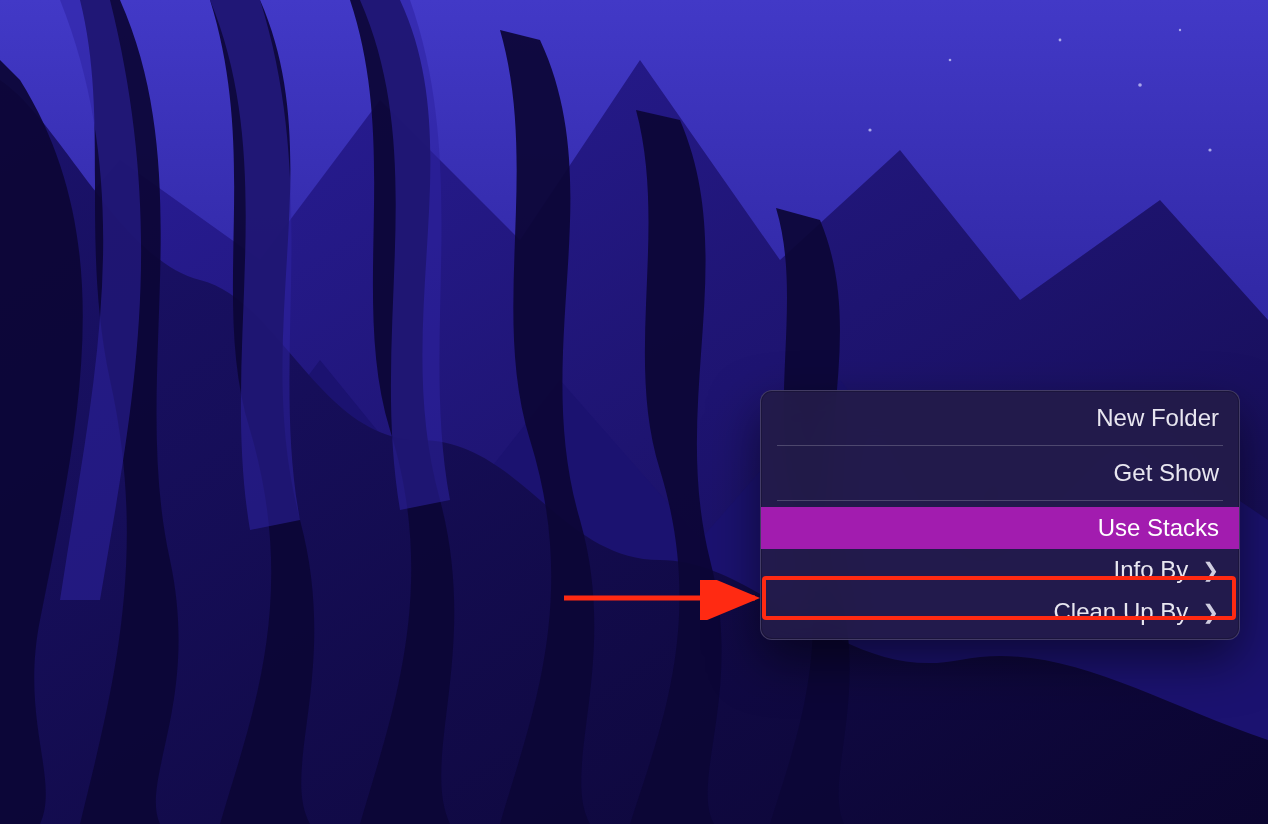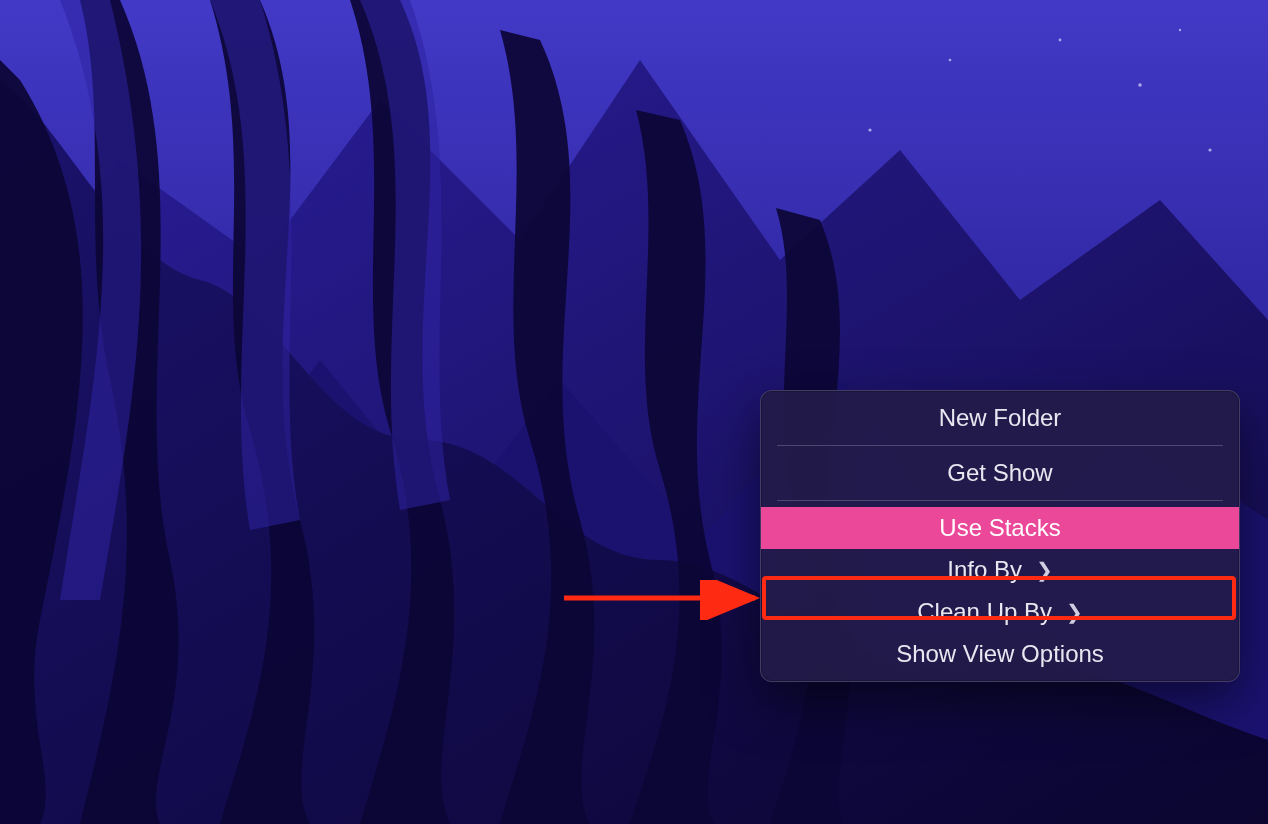--- a/index.html
+++ b/index.html
@@ -29,29 +29,29 @@
     border: 1px solid rgba(255,255,255,0.15);
     border-radius: 12px;
     box-shadow: 0 20px 50px rgba(0,0,0,0.5), inset 0 0 0 1px rgba(0,0,0,0.2);
     padding: 6px 0;
     color: #e8e6f0;
   }
   .menu-item {
     position: relative;
     display: flex;
     align-items: center;
-    justify-content: center;
+    justify-content: flex-end;
     padding: 7px 20px;
     font-size: 24px;
     font-weight: 500;
     cursor: default;
     white-space: nowrap;
   }
   .menu-item.highlight {
-    background: #ec4899;
+    background: #a21caf;
     color: #ffffff;
   }
   .menu-sep {
     height: 1px;
     margin: 6px 16px;
     background: rgba(255,255,255,0.20);
   }
   .chevron {
     font-size: 20px;
     color: #cfcde0;
@@ -139,23 +139,20 @@
     <span>Use Stacks</span>
   </div>
   <div class="menu-item">
     <span>Info By</span>
     <span class="chevron">❯</span>
   </div>
   <div class="menu-item">
     <span>Clean Up By</span>
     <span class="chevron">❯</span>
   </div>
-  <div class="menu-item">
-    <span>Show View Options</span>
-  </div>
 </div>
 
 <div class="annotation-box" id="anno-box" style="top:576px; left:762px; width:474px; height:44px;"></div>
 <svg class="annotation-arrow" style="top:580px; left:560px;" width="210" height="40">
   <defs>
     <marker id="arrowhead" markerWidth="12" markerHeight="10" refX="11" refY="5" orient="auto">
       <polygon points="0 0, 12 5, 0 10" fill="#ff2a12"></polygon>
     </marker>
   </defs>
   <line x1="4" y1="18" x2="195" y2="18" stroke="#ff2a12" stroke-width="5" marker-end="url(#arrowhead)"></line>

